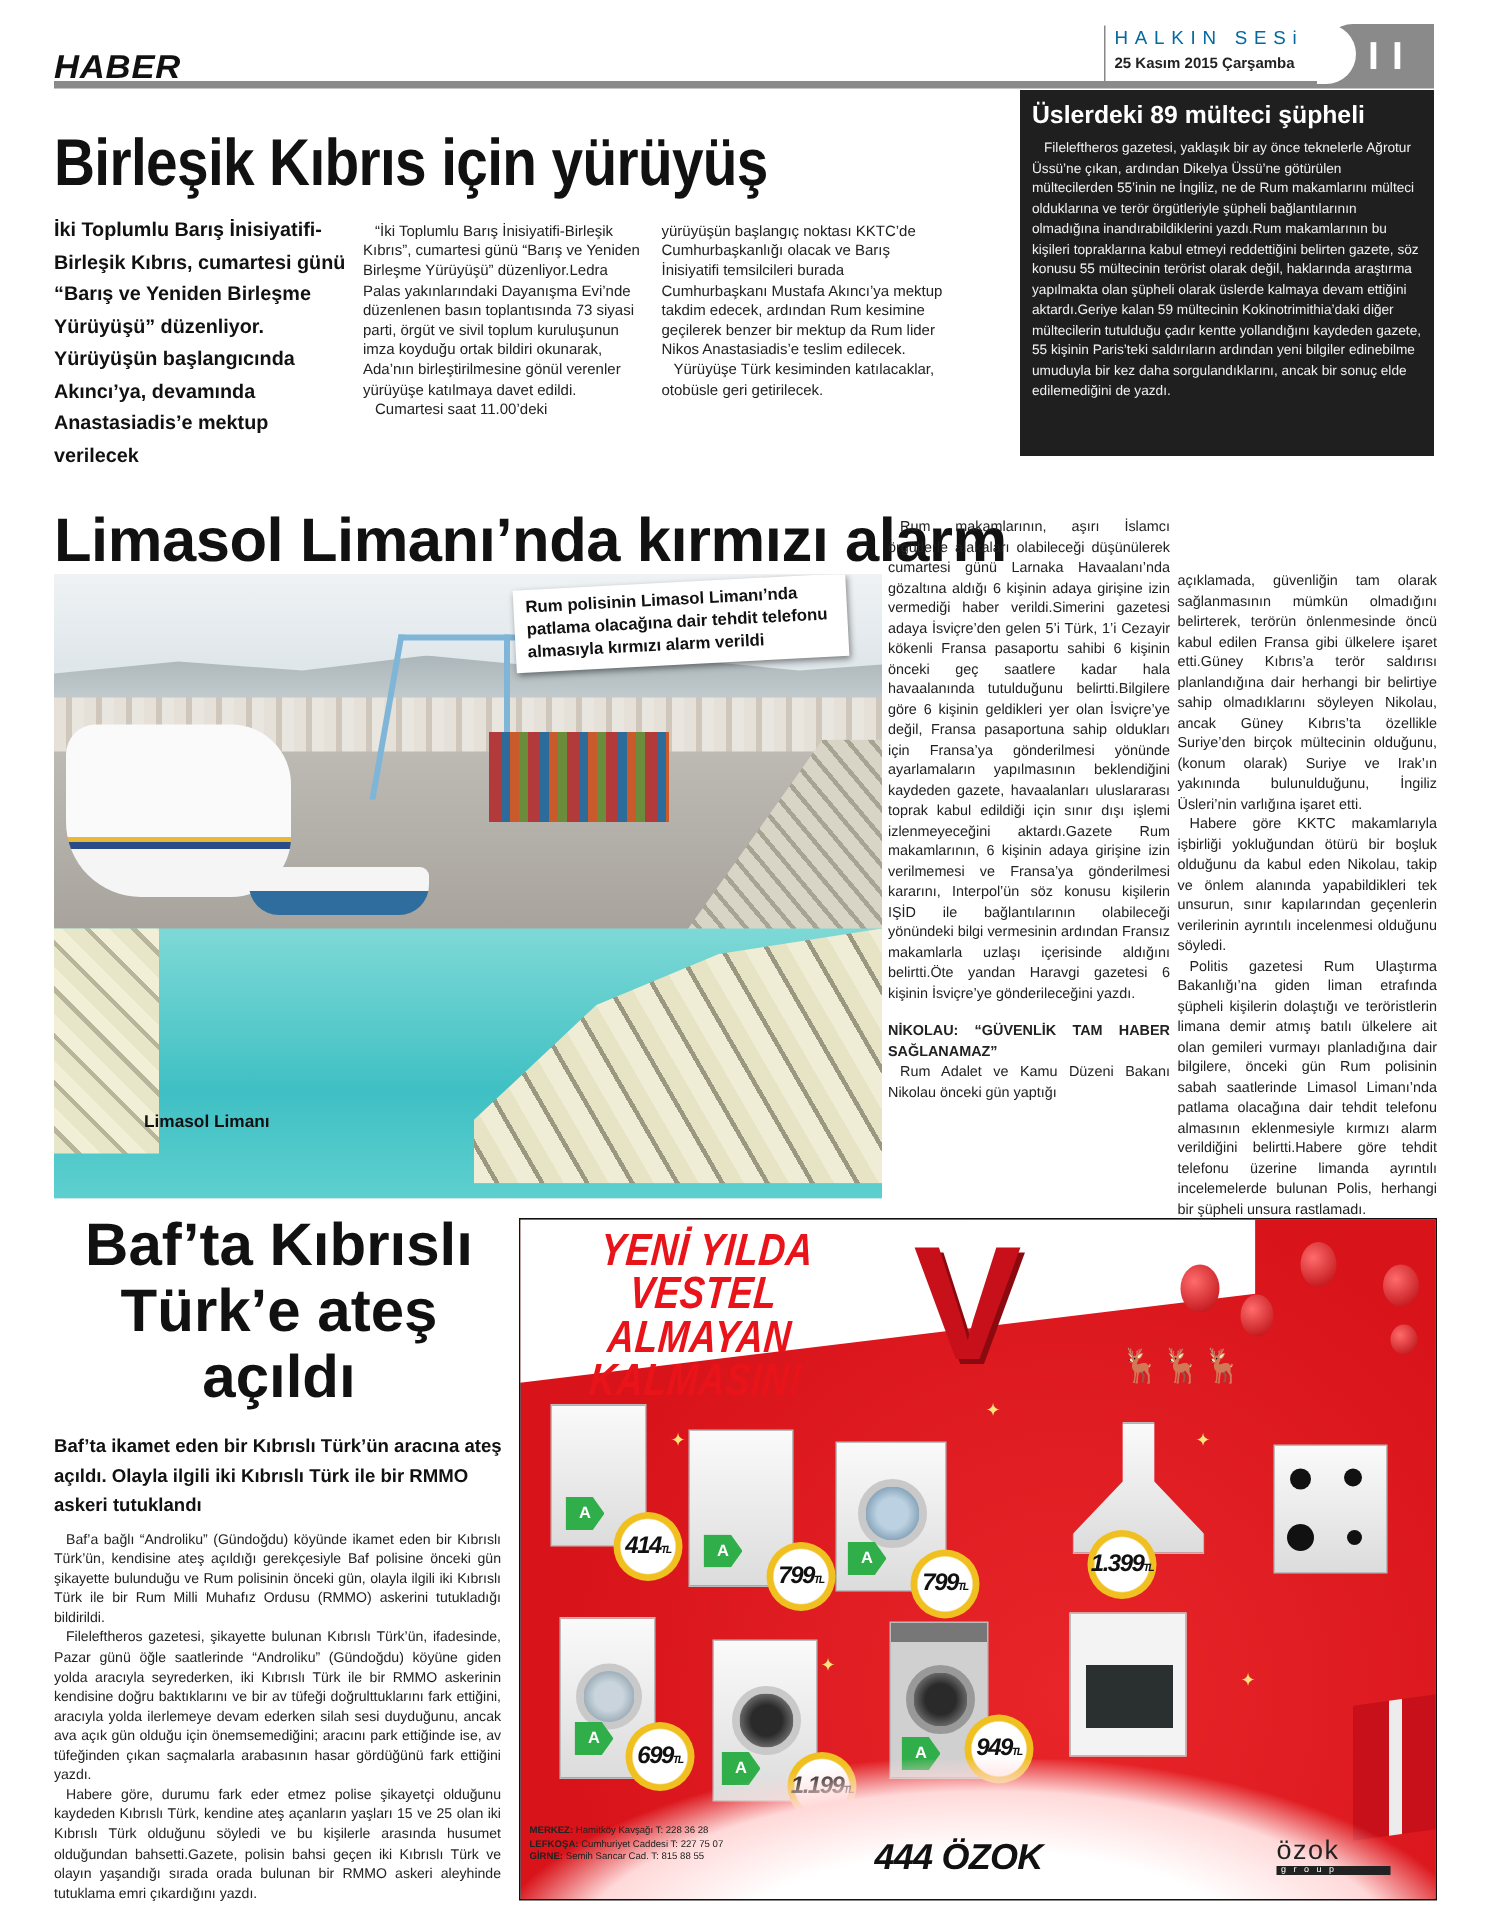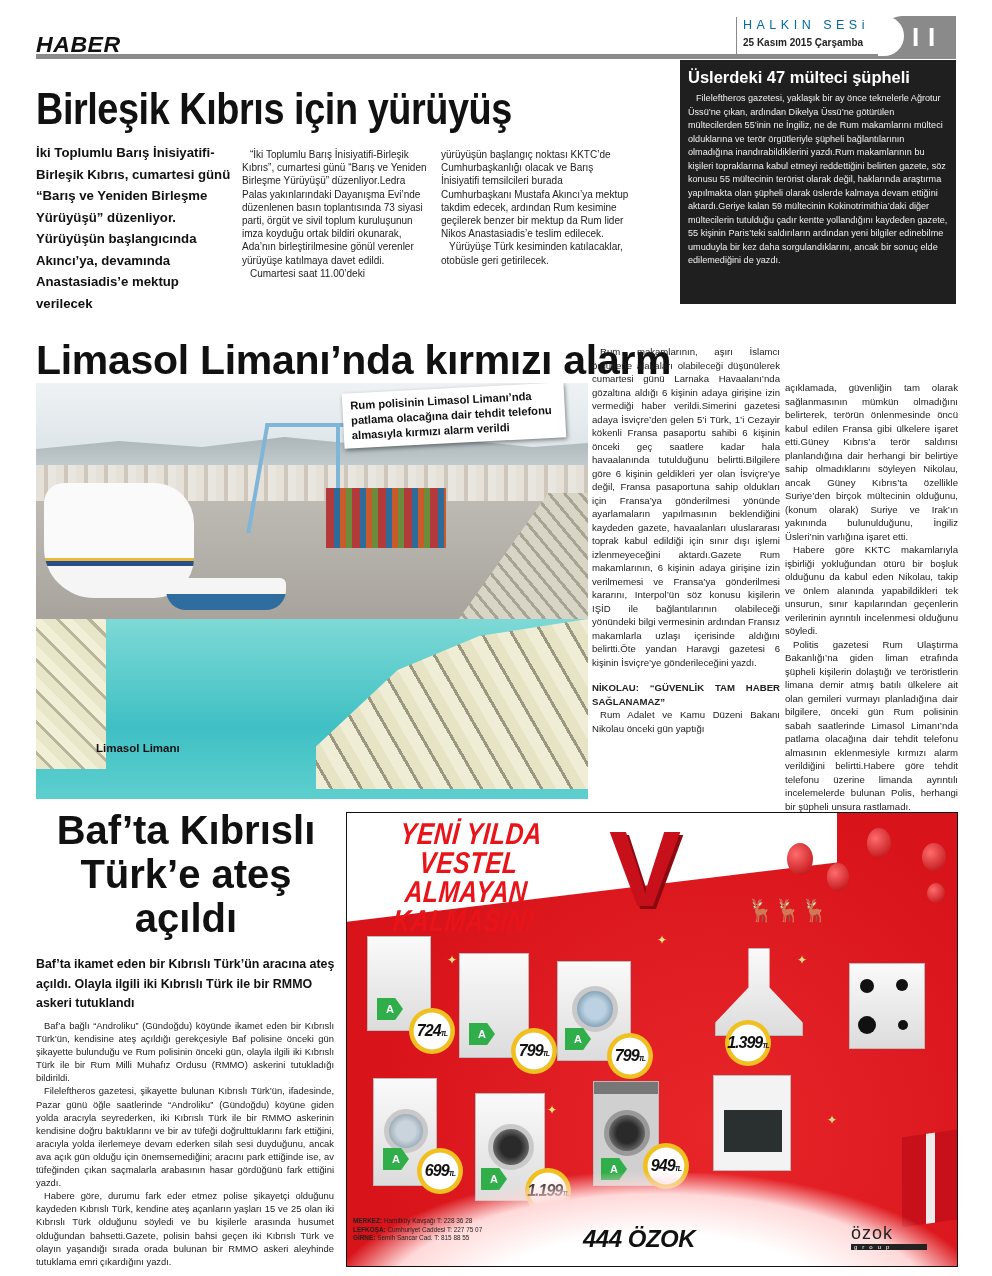--- a/index.html
+++ b/index.html
@@ -86,21 +86,21 @@
   <div class="paper">HALKIN SESi</div>
   <div class="date">25 Kasım 2015 Çarşamba</div>
 </div>
 <div class="page-num">
   <div class="cut"></div>
   <span style="left:30px;">I</span>
   <span style="left:46px;">I</span>
 </div>
 
 <div class="sidebox">
-  <h2>Üslerdeki 47 mülteci şüpheli</h2>
+  <h2>Üslerdeki 89 mülteci şüpheli</h2>
   <p>Fileleftheros gazetesi, yaklaşık bir ay önce teknelerle Ağrotur Üssü’ne çıkan, ardından Dikelya Üssü’ne götürülen mültecilerden 55’inin ne İngiliz, ne de Rum makamlarını mülteci olduklarına ve terör örgütleriyle şüpheli bağlantılarının olmadığına inandırabildiklerini yazdı.Rum makamlarının bu kişileri topraklarına kabul etmeyi reddettiğini belirten gazete, söz konusu 55 mültecinin terörist olarak değil, haklarında araştırma yapılmakta olan şüpheli olarak üslerde kalmaya devam ettiğini aktardı.Geriye kalan 59 mültecinin Kokinotrimithia’daki diğer mültecilerin tutulduğu çadır kentte yollandığını kaydeden gazete, 55 kişinin Paris’teki saldırıların ardından yeni bilgiler edinebilme umuduyla bir kez daha sorgulandıklarını, ancak bir sonuç elde edilemediğini de yazdı.</p>
 </div>
 
 <h1 class="headline1">Birleşik Kıbrıs için yürüyüş</h1>
 <div class="lede1">İki Toplumlu Barış İnisiyatifi-Birleşik Kıbrıs, cumartesi günü “Barış ve Yeniden Birleşme Yürüyüşü” düzenliyor. Yürüyüşün başlangıcında Akıncı’ya, devamında Anastasiadis’e mektup verilecek</div>
 <div class="col s1c1">
   <p>“İki Toplumlu Barış İnisiyatifi-Birleşik Kıbrıs”, cumartesi günü “Barış ve Yeniden Birleşme Yürüyüşü” düzenliyor.Ledra Palas yakınlarındaki Dayanışma Evi’nde düzenlenen basın toplantısında 73 siyasi parti, örgüt ve sivil toplum kuruluşunun imza koyduğu ortak bildiri okunarak, Ada’nın birleştirilmesine gönül verenler yürüyüşe katılmaya davet edildi.</p>
   <p>Cumartesi saat 11.00’deki</p>
 </div>
 <div class="col s1c2">
@@ -158,21 +158,21 @@
   <div class="sparkle" style="left:400px;top:85px;color:#fff;font-size:22px;">🦌🦌🦌</div>
   <div class="sparkle" style="left:100px;top:140px;">✦</div>
   <div class="sparkle" style="left:220px;top:160px;">✦</div>
   <div class="sparkle" style="left:310px;top:120px;">✦</div>
   <div class="sparkle" style="left:450px;top:140px;">✦</div>
   <div class="sparkle" style="left:480px;top:300px;">✦</div>
   <div class="sparkle" style="left:200px;top:290px;">✦</div>
 
   <div class="product" style="left:20px;top:123px;width:64px;height:95px;"></div>
   <div class="energy" style="left:30px;top:185px;">A</div>
-  <div class="price" style="left:62px;top:195px;"><span>724</span><small>TL</small></div>
+  <div class="price" style="left:62px;top:195px;"><span>414</span><small>TL</small></div>
 
   <div class="product" style="left:112px;top:140px;width:70px;height:105px;"></div>
   <div class="energy" style="left:122px;top:210px;">A</div>
   <div class="price" style="left:164px;top:215px;"><span>799</span><small>TL</small></div>
 
   <div class="product" style="left:210px;top:148px;width:74px;height:100px;">
     <div class="door" style="left:14px;top:24px;width:46px;height:46px;background:radial-gradient(circle,#bcd2e2 40%,#8aa6bb 70%);"></div>
   </div>
   <div class="energy" style="left:218px;top:215px;">A</div>
   <div class="price" style="left:260px;top:220px;"><span>799</span><small>TL</small></div>

